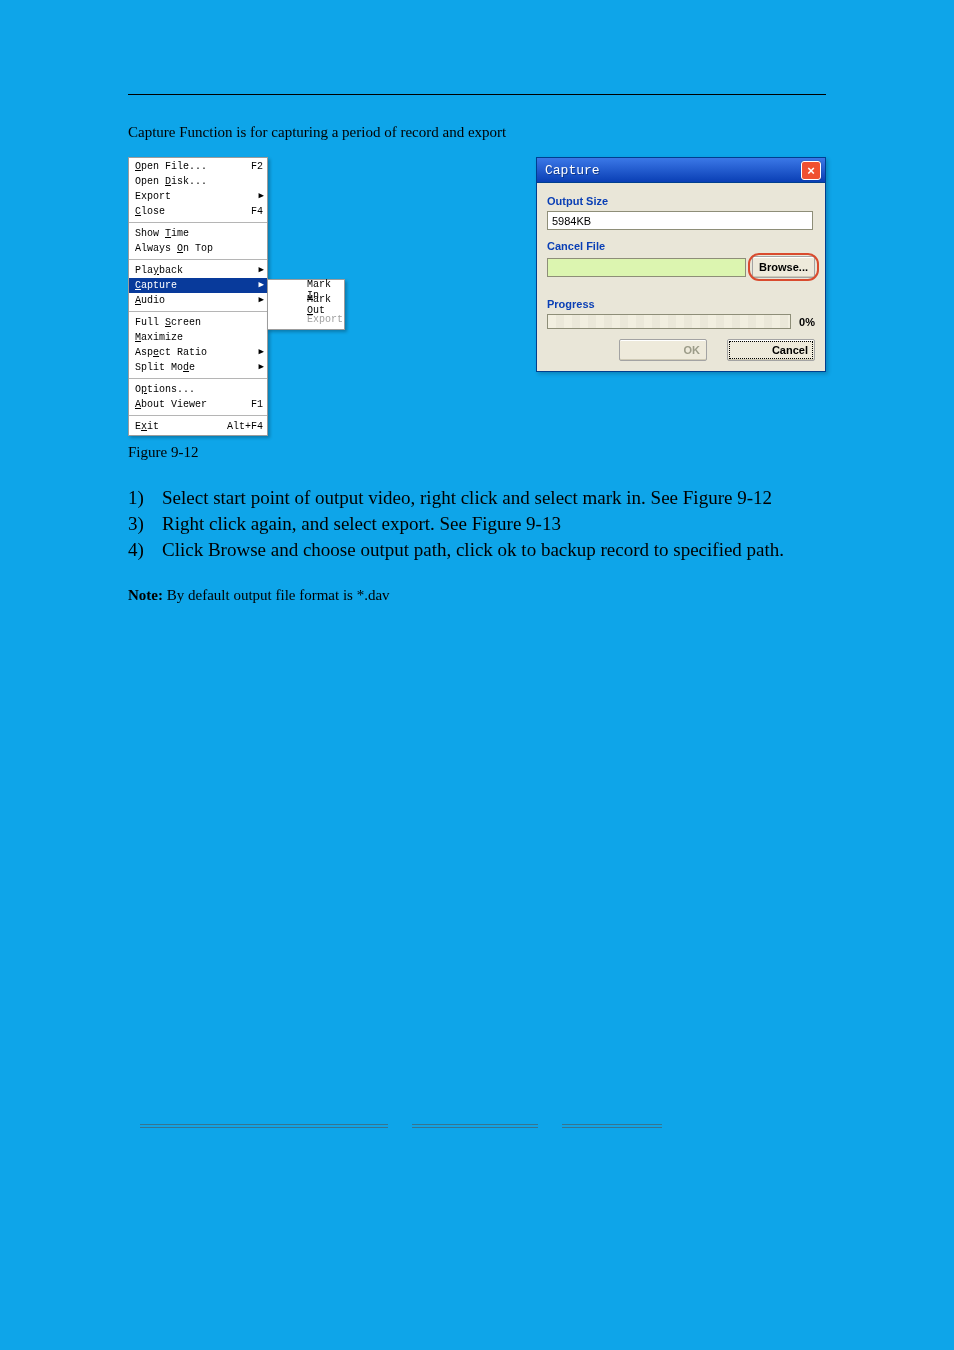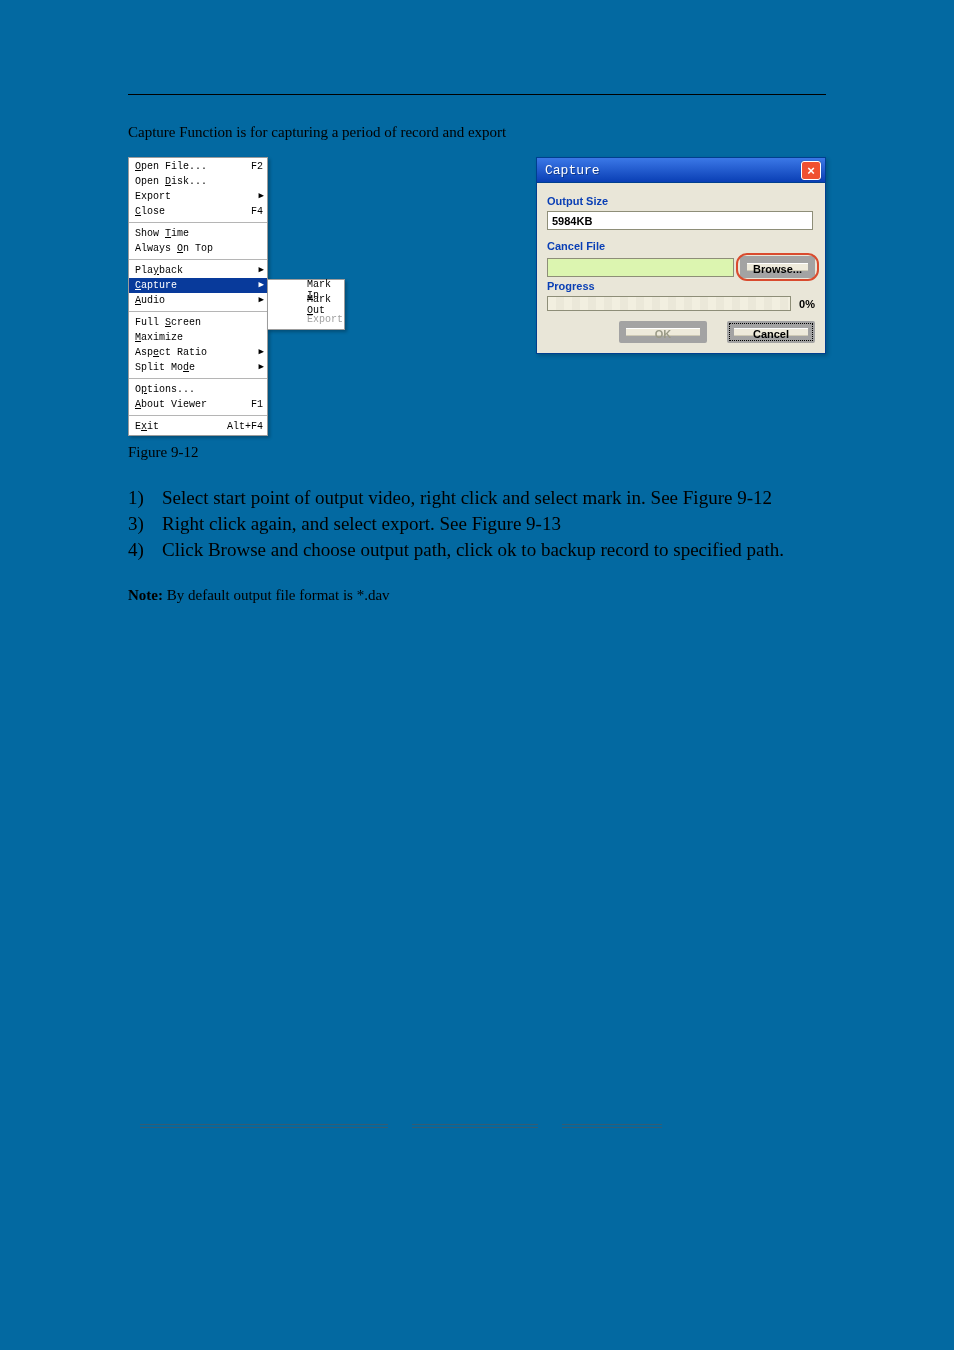--- a/index.html
+++ b/index.html
@@ -1,18 +1,18 @@
 <!DOCTYPE html>
 <html><head>
 <meta charset="utf-8">
 <style>
   * { box-sizing: border-box; margin: 0; padding: 0; }
   html, body { width: 954px; height: 1350px; background: #ffffff; font-family: "Times New Roman", serif; }
   .page {
-    width: 954px; height: 1350px; position: relative; background: #0369a1; padding-left: 34px;
+    width: 954px; height: 1350px; position: relative; background: #0ea5e9; padding-left: 34px;
   }
   .hr-top { position: absolute; left: 128px; top: 94px; width: 698px; border-top: 1px solid #000; }
   .content { position: absolute; left: 128px; top: 122px; width: 698px; }
   .para { font-size: 15px; line-height: 21px; margin-bottom: 14px; }
 
   
   .figrow { display: flex; align-items: flex-start; margin-top: 14px; margin-bottom: 6px; }
   .figleft { width: 270px; }
   .figright { flex: 1; display: flex; justify-content: flex-end; }
 
@@ -61,30 +61,31 @@
     width: 20px; height: 19px; background: #f05030; border: 1px solid #ffffff;
     border-radius: 3px; display:flex; align-items:center; justify-content:center;
     color:#fff; font-weight:bold; font-family: Arial, sans-serif; font-size: 13px;
     box-shadow: 0 0 1px rgba(0,0,0,.5);
   }
   .dlgbody { padding: 8px 10px 10px 10px; }
   .fieldlbl { color: #0a3fb5; font-weight: bold; margin: 4px 0 4px 0; }
   .rowflex { display:flex; align-items:center; gap:6px; }
   .txt {
     height: 19px; border: 1px solid #8e8e78; background:#fff;
-    font-family: Tahoma, Arial, sans-serif; font-size: 11px; font-weight:bold;
+    font-family: Tahoma, Arial, sans-serif; font-size: 11px; font-weight:normal;
     padding: 0 4px; color:#000;
   }
   .txt.size { width: 266px; }
   .txt.file { width: 206px; background: #dcf5b0; font-weight: normal; }
   .btn {
-    height: 22px; border: 7px solid #a3a3a3; background: #eeeadb;
+    height: 22px; border: 1px solid #a3a3a3; background: #eeeadb;
     font-family: Tahoma, Arial, sans-serif; font-size: 11px; font-weight:bold;
     padding: 0 6px; color:#000; border-radius: 2px;
     box-shadow: inset 0 1px 0 #fff, inset 0 -1px 0 #cfcab6;
+    text-align: right;
   }
   .btn.disabled { color:#9b9b88; }
   .btn.focus { outline: 1px dotted #000; outline-offset: -3px; }
   .browse-highlight {
     position: relative; display:inline-block;
   }
   .browse-highlight::after{
     content:""; position:absolute; left:-4px; right:-4px; top:-3px; bottom:-3px;
     border: 2px solid #d94b2e; border-radius: 11px 11px 11px 11px;
     pointer-events:none;
@@ -239,21 +240,21 @@
           <div class="dlgbody">
             <div class="fieldlbl">Output Size</div>
             <input class="txt size" value="5984KB" style="">
             <div class="fieldlbl" style="margin-top:10px">Cancel File</div>
             <div class="rowflex">
               <input class="txt file" value="" style="">
               <span class="browse-highlight">
                 <button class="btn">Browse...</button>
               </span>
             </div>
-            <div class="fieldlbl" style="margin-top:2px">Progress</div>
+            <div class="fieldlbl" style="margin-top:20px">Progress</div>
             <div class="progrow">
               <div class="progbar"></div>
               <span class="progtxt">0%</span>
             </div>
             <div class="btnrow">
               <button class="btn disabled">OK</button>
               <button class="btn focus">Cancel</button>
             </div>
           </div>
         </div>

